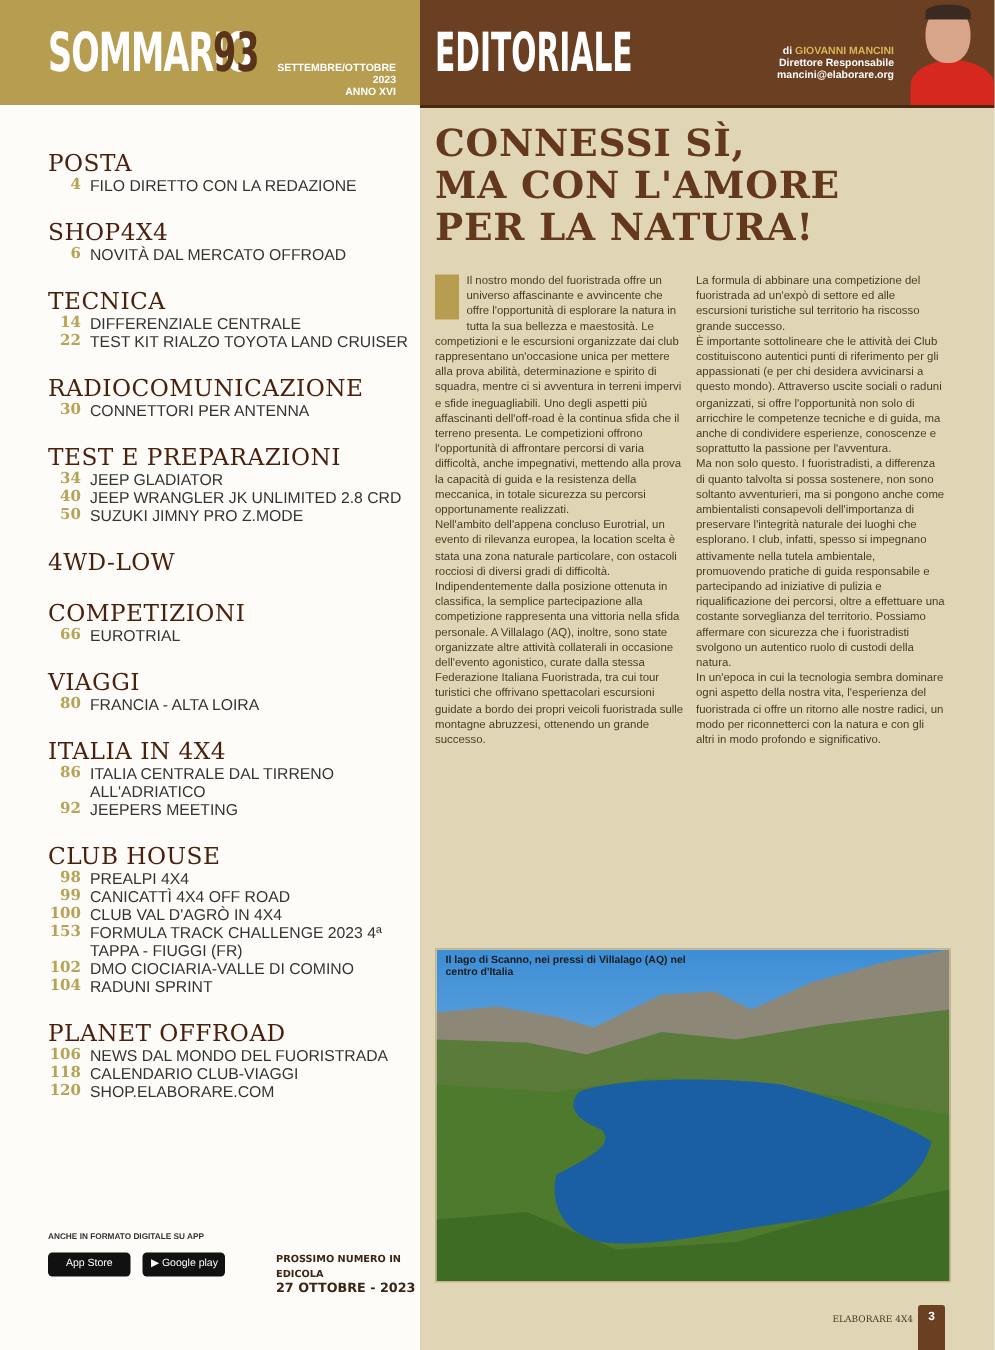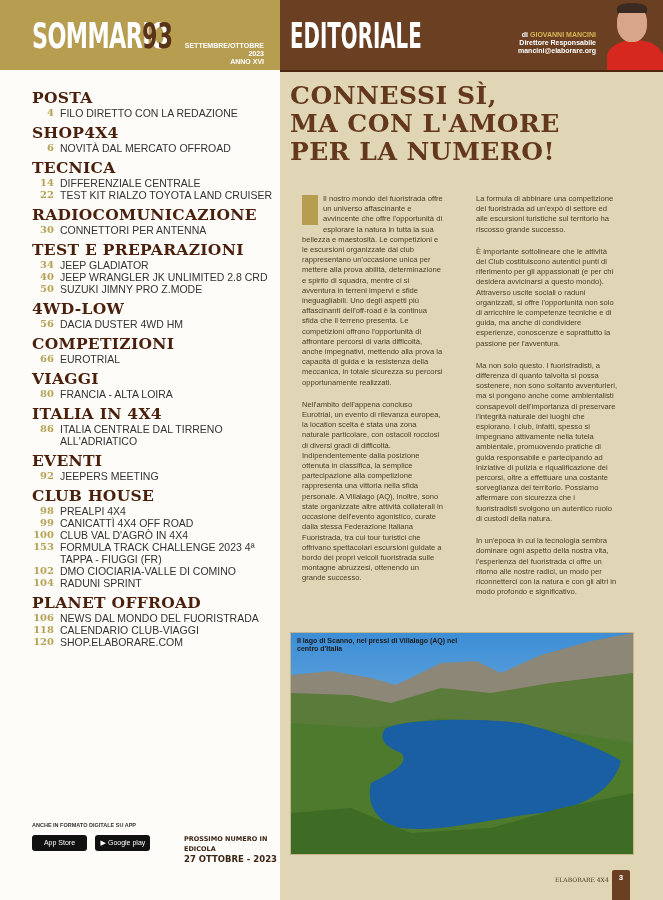--- a/index.html
+++ b/index.html
@@ -13,35 +13,35 @@
   .hdr-right { position:absolute; left:280px; top:0; width:383px; height:70px; background:#6b3f22; border-bottom:2px solid #4b2812; }
   .hdr-right .edit { position:absolute; left:10px; top:14px; color:#fff; font-family:"DejaVu Sans", sans-serif; font-weight:bold; font-size:36px; transform:scaleX(0.55); transform-origin:left top; line-height:44px; }
   .author { position:absolute; left:230px; top:31px; text-align:right; font-size:7px; font-weight:bold; line-height:8px; color:#fff; width:86px; }
   .author .name { color:#d8b555; }
   .photo { position:absolute; right:0; top:0; width:58px; height:70px; background:#6b3f22; overflow:hidden; }
   .photo .face { position:absolute; left:12px; top:4px; width:30px; height:38px; background:#d9a58a; border-radius:48% 48% 45% 45%; }
   .photo .hair { position:absolute; left:12px; top:3px; width:30px; height:10px; background:#3a2a22; border-radius:50% 50% 0 0; }
   .photo .body { position:absolute; left:2px; top:40px; width:56px; height:34px; background:#d6281f; border-radius:50% 50% 0 0; }
 
   .toc { position:absolute; left:32px; top:84px; width:240px; }
-  .sec { font-family:"DejaVu Serif", serif; font-weight:bold; color:#4a1f0c; font-size:15.5px; line-height:18px; letter-spacing:0.3px; margin-top:5px; white-space:nowrap; }
+  .sec { font-family:"DejaVu Serif", serif; font-weight:normal; color:#4a1f0c; font-size:15.5px; line-height:18px; letter-spacing:0.3px; margin-top:16px; white-space:nowrap; }
   .item { display:flex; font-size:10.5px; line-height:12px; color:#333; }
   .item .pg { width:22px; text-align:right; color:#b7a356; font-family:"DejaVu Serif", serif; font-weight:bold; margin-right:6px; flex-shrink:0; font-size:10px; }
   .item .tx { flex:1; }
   .apps { position:absolute; left:32px; top:822px; }
   .apps .lbl { font-size:5.5px; color:#333; font-weight:bold; margin-bottom:3px; }
   .badge { display:inline-block; width:55px; height:16px; background:#111; color:#fff; border-radius:3px; font-size:7px; line-height:16px; text-align:center; margin-right:4px; }
   .next { position:absolute; left:184px; top:834px; width:96px; font-family:"DejaVu Sans", sans-serif; font-weight:bold; color:#3b2514; line-height:10px; }
   .next .a { font-size:6.5px; }
   .next .b { font-size:8.5px; }
 
   .headline { position:absolute; left:290px; top:82px; font-family:"DejaVu Serif", serif; font-weight:bold; color:#63381c; font-size:25px; line-height:28px; letter-spacing:0.5px; }
   .cols { position:absolute; left:290px; top:182px; width:340px; display:flex; justify-content:space-between; }
   .col { width:166px; font-size:7.6px; line-height:10.2px; color:#4a3a26; }
-  .col p { margin:12px; }
+  .col p { margin:0; }
   .dropcap { float:left; width:16px; height:30px; background:#b79d50; margin:1px 5px 0 0; }
   .photo-box { position:absolute; left:290px; top:632px; width:342px; height:221px; overflow:hidden; border:1px solid #c4b68a; }
   .caption { position:absolute; left:6px; top:4px; font-size:7px; font-weight:bold; color:#1a1a1a; line-height:8px; z-index:2; }
   .footer { position:absolute; left:555px; top:876px; font-family:"DejaVu Serif", serif; font-size:6px; color:#4a3a26; }
   .pagenum { position:absolute; left:612px; top:870px; width:18px; height:30px; background:#6b3f22; color:#fff; font-size:8px; font-weight:bold; text-align:center; line-height:16px; border-radius:2px 2px 0 0; }
 </style>
 </head>
 <body>
 
 <div class="left">
@@ -86,40 +86,35 @@
       </div>
       <div class="item">
         <span class="pg">40</span>
         <span class="tx">JEEP WRANGLER JK UNLIMITED 2.8 CRD</span>
       </div>
       <div class="item">
         <span class="pg">50</span>
         <span class="tx">SUZUKI JIMNY PRO Z.MODE</span>
       </div>
       <div class="sec">4WD-LOW</div>
-      <div class="item">
-        <span class="pg">56</span>
-        <span class="tx">DACIA DUSTER 4WD HM</span>
-      </div>
       <div class="sec">COMPETIZIONI</div>
       <div class="item">
         <span class="pg">66</span>
         <span class="tx">EUROTRIAL</span>
       </div>
       <div class="sec">VIAGGI</div>
       <div class="item">
         <span class="pg">80</span>
         <span class="tx">FRANCIA - ALTA LOIRA</span>
       </div>
       <div class="sec">ITALIA IN 4X4</div>
       <div class="item">
         <span class="pg">86</span>
         <span class="tx">ITALIA CENTRALE DAL TIRRENO ALL'ADRIATICO</span>
       </div>
-      <div class="sec">EVENTI</div>
       <div class="item">
         <span class="pg">92</span>
         <span class="tx">JEEPERS MEETING</span>
       </div>
       <div class="sec">CLUB HOUSE</div>
       <div class="item">
         <span class="pg">98</span>
         <span class="tx">PREALPI 4X4</span>
       </div>
       <div class="item">
@@ -179,21 +174,21 @@
   <div class="photo">
     <div class="body"></div>
     <div class="face"></div>
     <div class="hair"></div>
   </div>
 </div>
 
 <div class="headline">
   <div>CONNESSI SÌ,</div>
   <div>MA CON L'AMORE</div>
-  <div>PER LA NUMERO!</div>
+  <div>PER LA NATURA!</div>
 </div>
 
 <div class="cols">
   <div class="col" id="col1">
       <p><span class="dropcap"></span><span>Il nostro mondo del fuoristrada offre un universo affascinante e avvincente che offre l'opportunità di esplorare la natura in tutta la sua bellezza e maestosità. Le competizioni e le escursioni organizzate dai club rappresentano un'occasione unica per mettere alla prova abilità, determinazione e spirito di squadra, mentre ci si avventura in terreni impervi e sfide ineguagliabili. Uno degli aspetti più affascinanti dell'off-road è la continua sfida che il terreno presenta. Le competizioni offrono l'opportunità di affrontare percorsi di varia difficoltà, anche impegnativi, mettendo alla prova la capacità di guida e la resistenza della meccanica, in totale sicurezza su percorsi opportunamente realizzati.</span></p>
       <p>Nell'ambito dell'appena concluso Eurotrial, un evento di rilevanza europea, la location scelta è stata una zona naturale particolare, con ostacoli rocciosi di diversi gradi di difficoltà. Indipendentemente dalla posizione ottenuta in classifica, la semplice partecipazione alla competizione rappresenta una vittoria nella sfida personale. A Villalago (AQ), inoltre, sono state organizzate altre attività collaterali in occasione dell'evento agonistico, curate dalla stessa Federazione Italiana Fuoristrada, tra cui tour turistici che offrivano spettacolari escursioni guidate a bordo dei propri veicoli fuoristrada sulle montagne abruzzesi, ottenendo un grande successo.</p>
     </div>
   <div class="col" id="col2">
       <p>La formula di abbinare una competizione del fuoristrada ad un'expò di settore ed alle escursioni turistiche sul territorio ha riscosso grande successo.</p>
       <p>È importante sottolineare che le attività dei Club costituiscono autentici punti di riferimento per gli appassionati (e per chi desidera avvicinarsi a questo mondo). Attraverso uscite sociali o raduni organizzati, si offre l'opportunità non solo di arricchire le competenze tecniche e di guida, ma anche di condividere esperienze, conoscenze e soprattutto la passione per l'avventura.</p>

